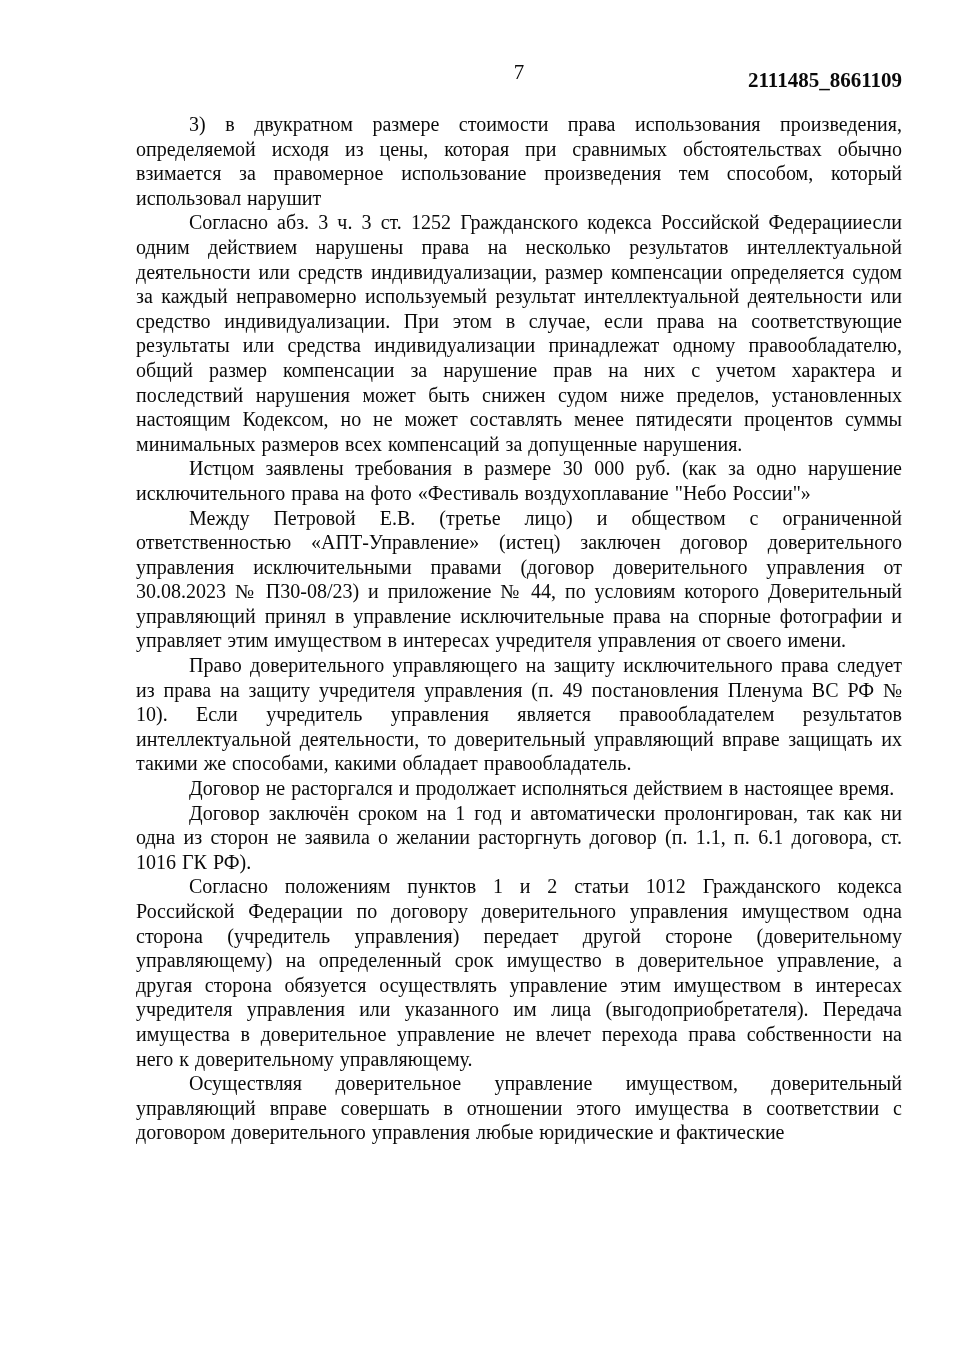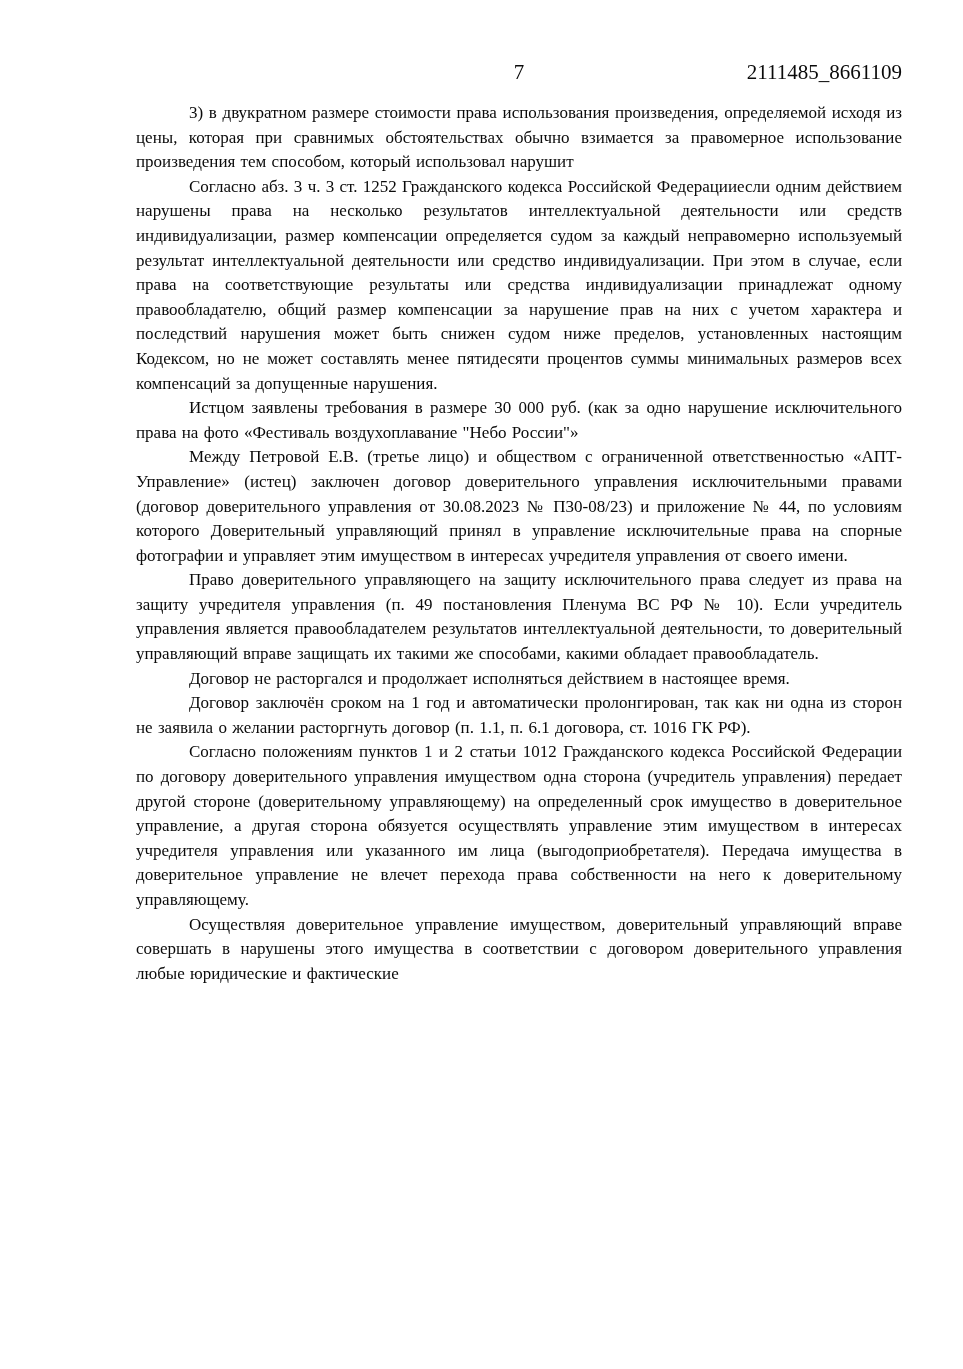--- a/index.html
+++ b/index.html
@@ -32,28 +32,29 @@
     font-size: 21px;
     line-height: 24px;
   }
   .page-number {
     display: block;
     width: 100%;
     text-align: center;
   }
   .doc-id {
     position: absolute;
-    top: 0;
+    top: 8px;
     right: 0;
     white-space: nowrap;
+    font-weight: bold;
   }
   .document-body {
-    margin-top: 17px;
+    margin-top: 28px;
     width: 766px;
-    font-size: 17px;
+    font-size: 20px;
     line-height: 24.6px;
     text-align: justify;
     text-justify: inter-word;
   }
   .document-body p {
     margin: 0;
     padding: 0;
     text-indent: 53px;
     word-spacing: 1px;
   }
@@ -70,16 +71,16 @@
 
   <div class="document-body">
     <p>3) в двукратном размере стоимости права использования произведения, определяемой исходя из цены, которая при сравнимых обстоятельствах обычно взимается за правомерное использование произведения тем способом, который использовал нарушит</p>
     <p>Согласно абз. 3 ч. 3 ст. 1252 Гражданского кодекса Российской Федерацииесли одним действием нарушены права на несколько результатов интеллектуальной деятельности или средств индивидуализации, размер компенсации определяется судом за каждый неправомерно используемый результат интеллектуальной деятельности или средство индивидуализации. При этом в случае, если права на соответствующие результаты или средства индивидуализации принадлежат одному правообладателю, общий размер компенсации за нарушение прав на них с учетом характера и последствий нарушения может быть снижен судом ниже пределов, установленных настоящим Кодексом, но не может составлять менее пятидесяти процентов суммы минимальных размеров всех компенсаций за допущенные нарушения.</p>
     <p>Истцом заявлены требования в размере 30 000 руб. (как за одно нарушение исключительного права на фото «Фестиваль воздухоплавание "Небо России"»</p>
     <p>Между Петровой Е.В. (третье лицо) и обществом с ограниченной ответственностью «АПТ-Управление» (истец) заключен договор доверительного управления исключительными правами (договор доверительного управления от 30.08.2023 № П30-08/23) и приложение № 44, по условиям которого Доверительный управляющий принял в управление исключительные права на спорные фотографии и управляет этим имуществом в интересах учредителя управления от своего имени.</p>
     <p>Право доверительного управляющего на защиту исключительного права следует из права на защиту учредителя управления (п. 49 постановления Пленума ВС РФ № 10). Если учредитель управления является правообладателем результатов интеллектуальной деятельности, то доверительный управляющий вправе защищать их такими же способами, какими обладает правообладатель.</p>
     <p>Договор не расторгался и продолжает исполняться действием в настоящее время.</p>
     <p>Договор заключён сроком на 1 год и автоматически пролонгирован, так как ни одна из сторон не заявила о желании расторгнуть договор (п. 1.1, п. 6.1 договора, ст. 1016 ГК РФ).</p>
     <p>Согласно положениям пунктов 1 и 2 статьи 1012 Гражданского кодекса Российской Федерации по договору доверительного управления имуществом одна сторона (учредитель управления) передает другой стороне (доверительному управляющему) на определенный срок имущество в доверительное управление, а другая сторона обязуется осуществлять управление этим имуществом в интересах учредителя управления или указанного им лица (выгодоприобретателя). Передача имущества в доверительное управление не влечет перехода права собственности на него к доверительному управляющему.</p>
-    <p>Осуществляя доверительное управление имуществом, доверительный управляющий вправе совершать в нарушены этого имущества в соответствии с договором доверительного управления любые юридические и фактические</p>
+    <p>Осуществляя доверительное управление имуществом, доверительный управляющий вправе совершать в отношении этого имущества в соответствии с договором доверительного управления любые юридические и фактические</p>
   </div>
 
 </div>
 
 </body></html>

